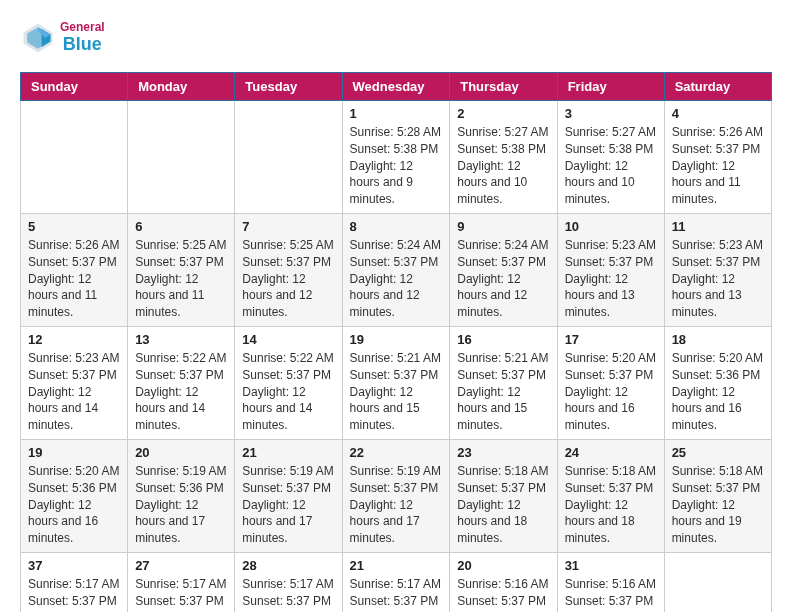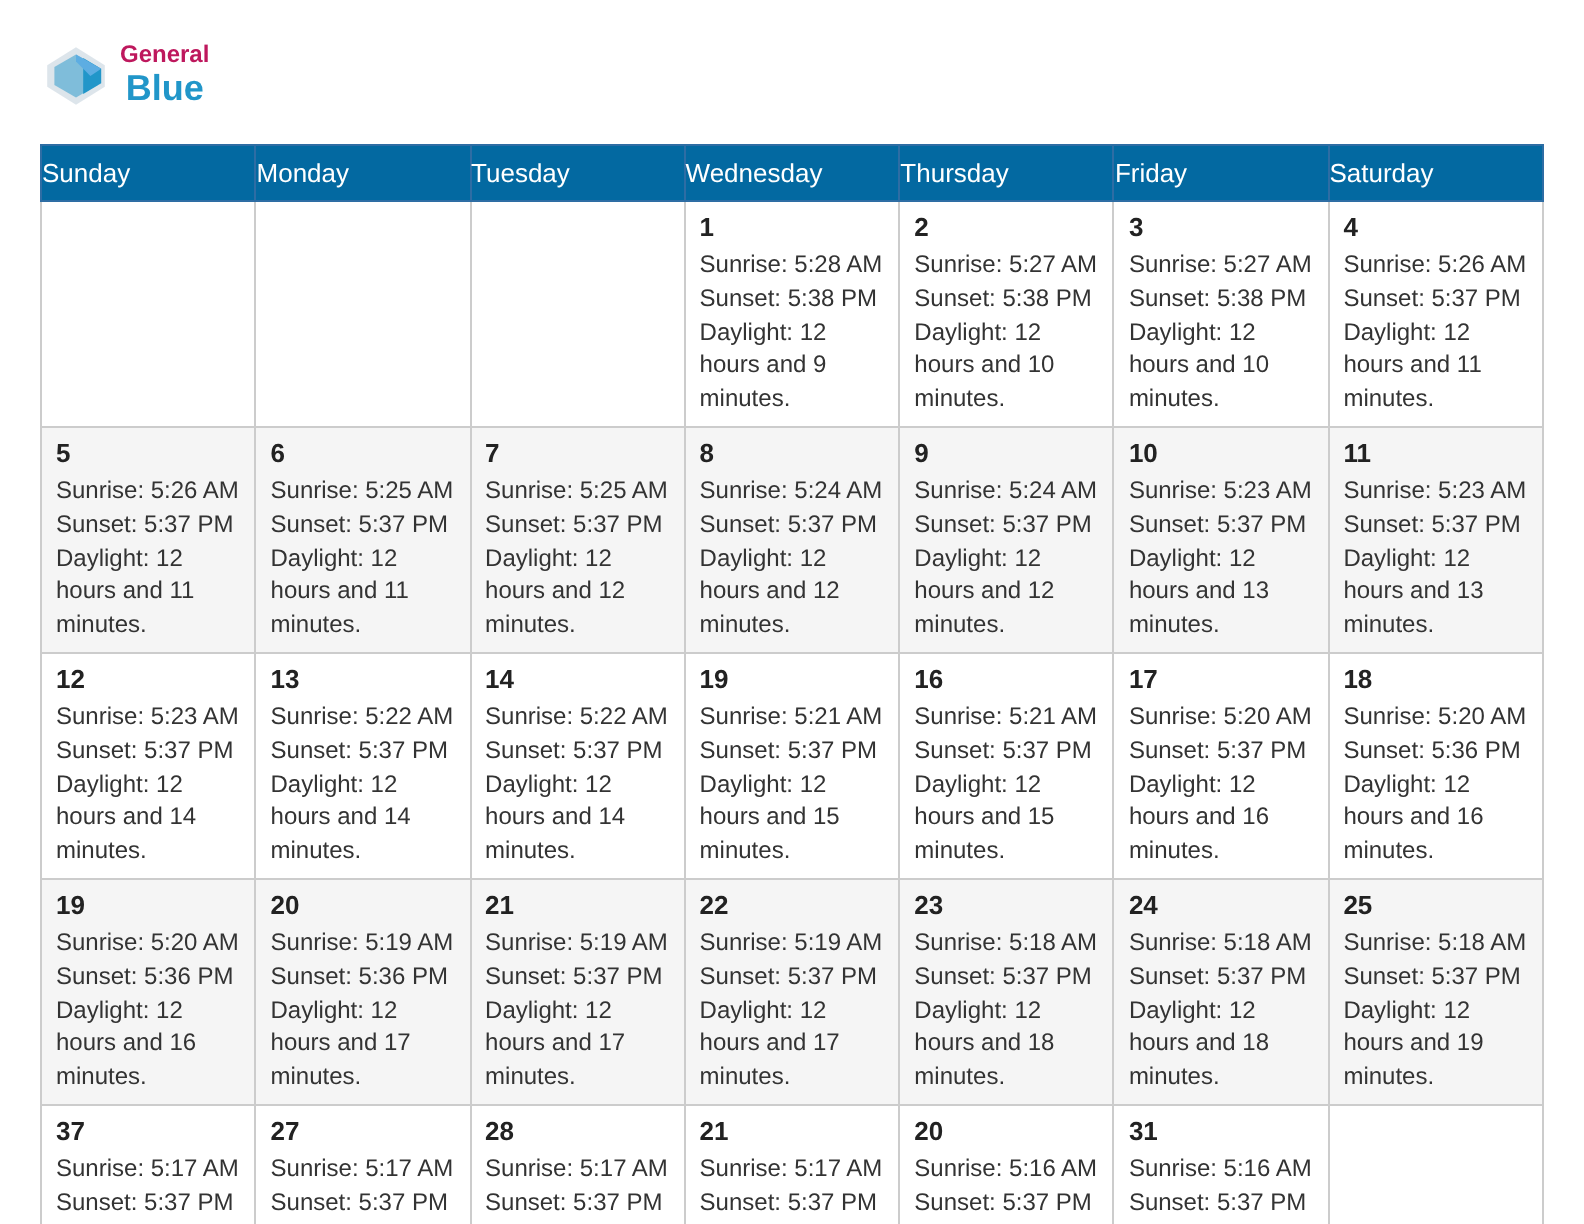--- a/index.html
+++ b/index.html
@@ -36,25 +36,25 @@
     .subtitle {
       font-size: 16px;
       color: #444;
     }
     .calendar {
       width: 100%;
       border-collapse: collapse;
       border: 1px solid #ccc;
     }
     .calendar th {
-      background-color: #0369a1;
+      background-color: #be185d;
       color: #fff;
       font-size: 13px;
-      font-weight: normal;
-      padding: 6px 0;
+      font-weight: bold;
+      padding: 6px 10px;
       text-align: left;
       border: 1px solid #2e6da4;
     }
     .calendar td {
       vertical-align: top;
       border: 1px solid #ccc;
       padding: 5px 7px;
       width: 108px;
       min-height: 80px;
       background: #fff;

